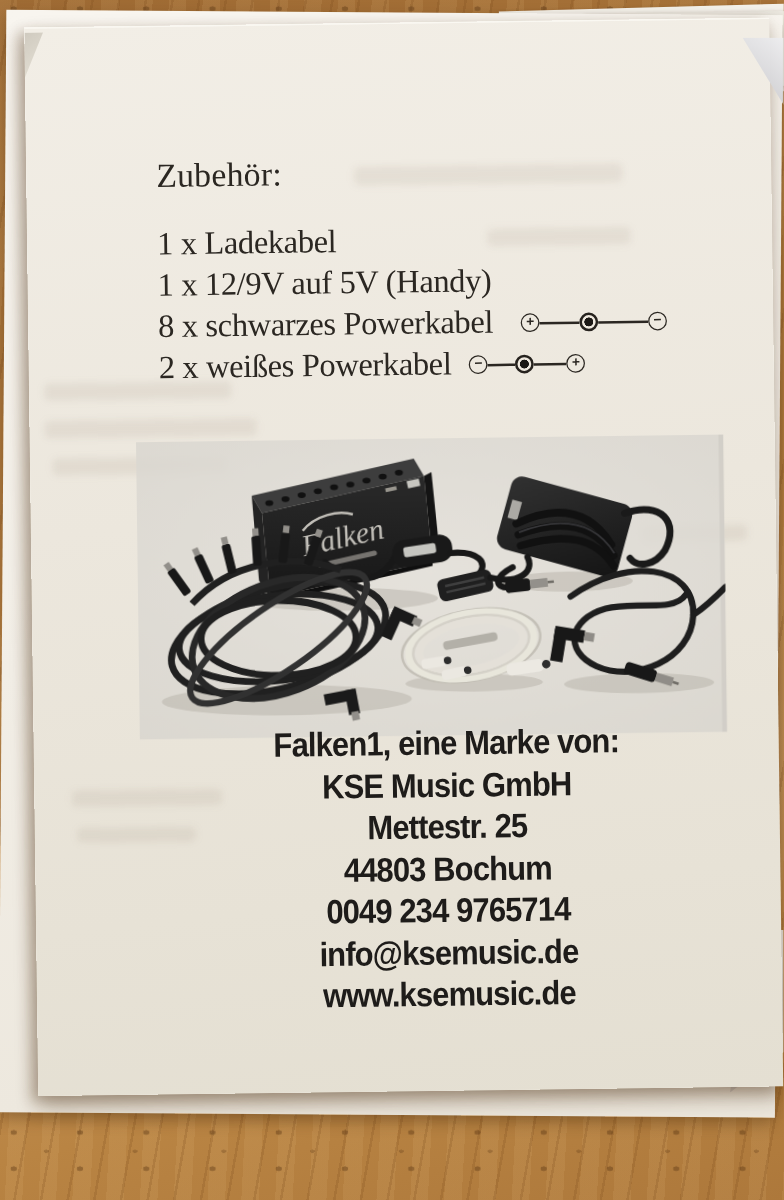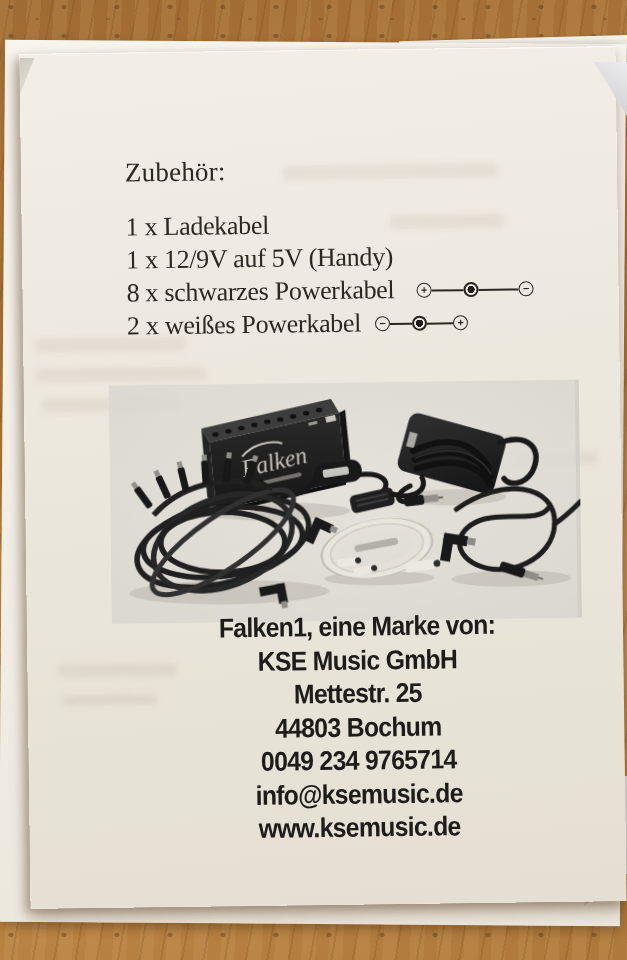--- a/index.html
+++ b/index.html
@@ -8,21 +8,21 @@
     font-family:"Liberation Serif", serif;
     background-color:#b17d3f;
     background-image:
       radial-gradient(4px 3px at 11px 7px, rgba(92,55,20,.42) 0 60%, transparent 70%),
       radial-gradient(3px 2px at 37px 19px, rgba(92,55,20,.30) 0 60%, transparent 70%),
       repeating-linear-gradient(100deg, transparent 0 9px, rgba(118,70,24,.20) 9px 11px, transparent 11px 21px),
       repeating-linear-gradient(93deg, rgba(232,192,132,.12) 0 14px, transparent 14px 27px),
       linear-gradient(168deg,#9f6b34 0%,#a97439 20%,#b47e40 45%,#c7945a 68%,#b98443 85%,#ad783b 100%);
     background-size:53px 29px, 71px 41px, auto, auto, auto;
   }
-  .scene{position:absolute;inset:0;margin-top:32px;}
+  .scene{position:absolute;inset:0;}
   
   .edge-sheet{position:absolute;background:#f4f1ea;box-shadow:0 1px 3px rgba(60,35,10,.25);}
   .edge-sheet.e1{left:400px;top:6px;width:235px;height:70px;transform:rotate(-1.6deg);z-index:1;}
   .edge-sheet.e2{left:468px;top:10px;width:170px;height:60px;transform:rotate(-1deg);background:#efece4;z-index:1;}
   .back-sheet{
     position:absolute;left:2px;top:10px;width:621px;height:882px;
     transform:rotate(.4deg);z-index:2;
     background:linear-gradient(180deg,#f8f5ef 0%,#f2eee6 60%,#ede8de 100%);
     box-shadow:0 5px 12px rgba(60,35,10,.35);
   }

